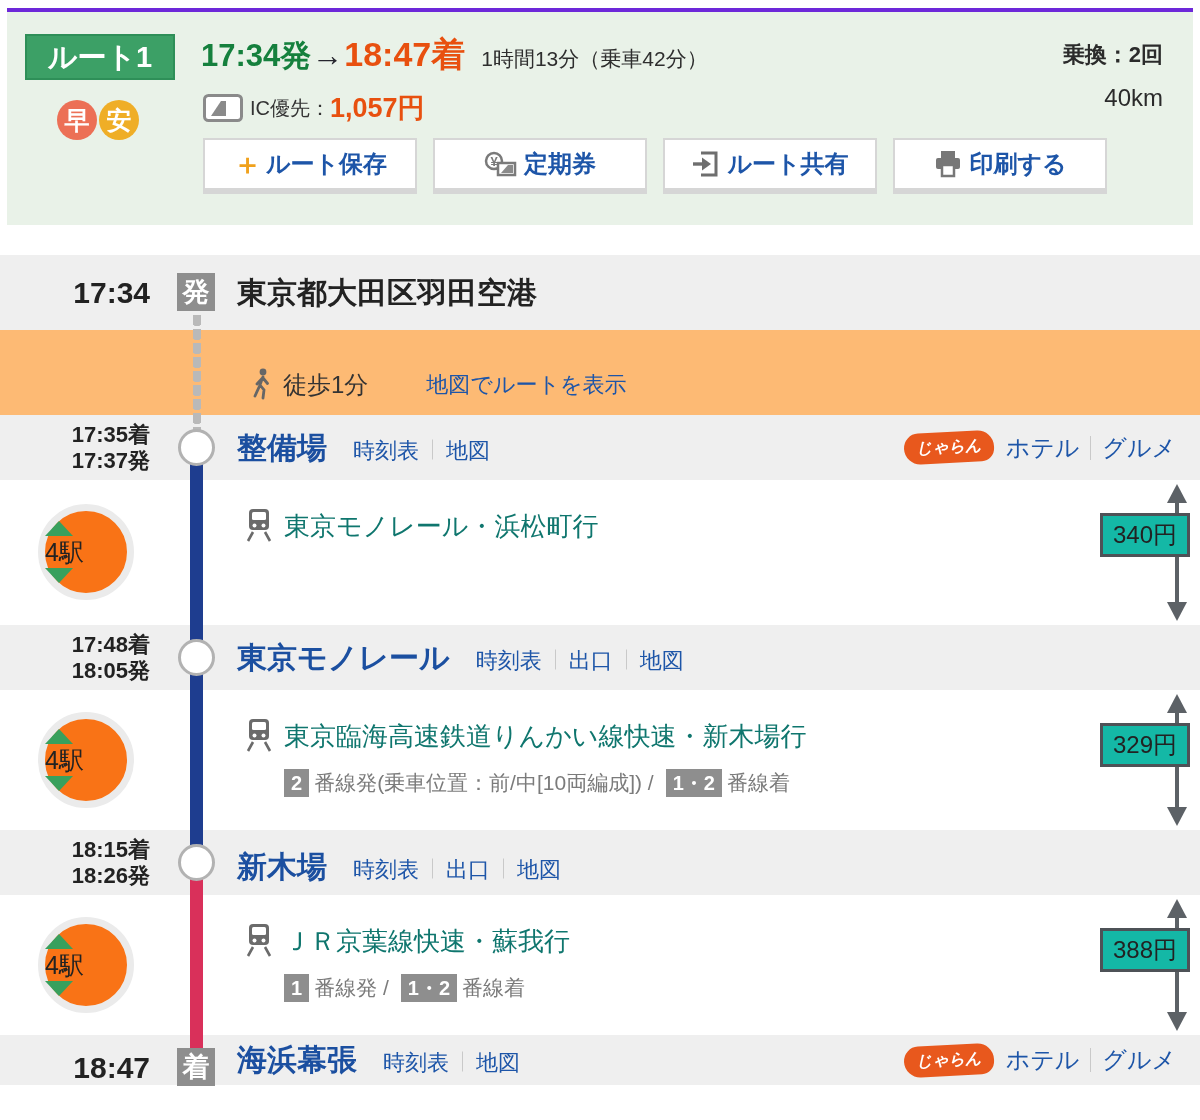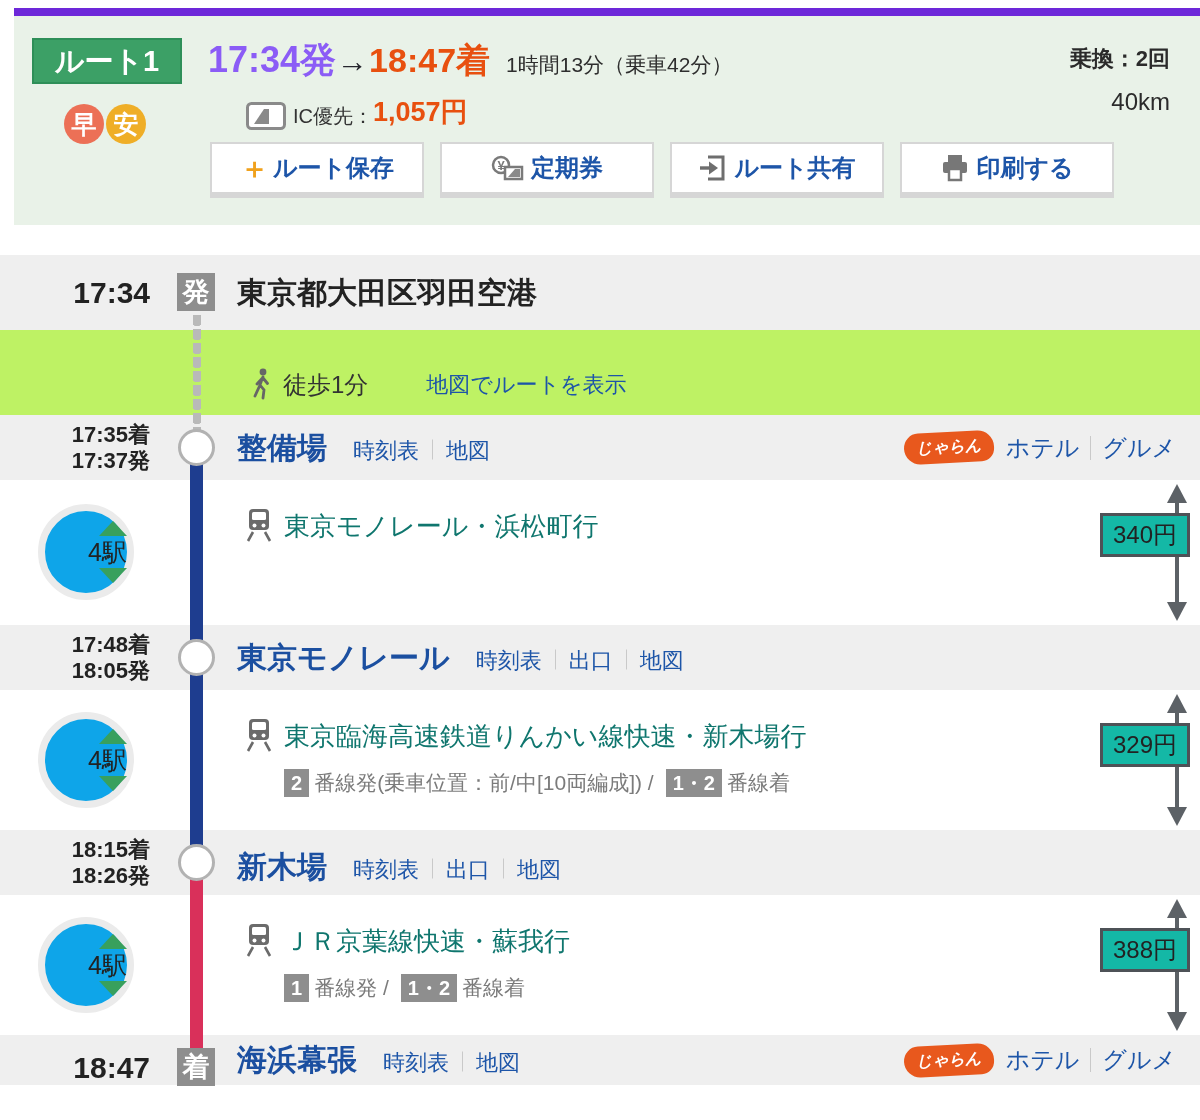--- a/index.html
+++ b/index.html
@@ -3,59 +3,59 @@
 <meta charset="utf-8">
 <style>
   html,body{margin:0;padding:0;}
   body{
     width:1200px;height:1120px;position:relative;background:#fff;
     font-family:"Liberation Sans","DejaVu Sans",sans-serif;
     overflow:hidden;color:#222;
   }
   
   .header-panel{
-    position:absolute;left:14px;top:8px;width:1186px;height:217px;
-    background:#e9f2e8;border-top:8px solid #6d28d9;box-sizing:border-box;
+    position:absolute;left:7px;top:8px;width:1186px;height:217px;
+    background:#e9f2e8;border-top:4px solid #6d28d9;box-sizing:border-box;
   }
   .route-badge{
     position:absolute;left:18px;top:22px;width:150px;height:46px;
     background:#3ca066;border:2px solid #2e8f58;box-sizing:border-box;
     color:#fff;font-size:29px;font-weight:bold;text-align:center;line-height:42px;
   }
   .tag-circle{
     position:absolute;width:40px;height:40px;border-radius:50%;
     color:#fff;font-size:25px;font-weight:bold;text-align:center;line-height:40px;
   }
   .tag-fast{left:50px;top:88px;background:#ec7056;}
   .tag-cheap{left:92px;top:88px;background:#efae27;}
   .head-times{position:absolute;left:194px;top:20px;white-space:nowrap;}
-  .depart{font-size:36px;font-weight:bold;color:#8b5cf6;}
+  .depart{font-size:31px;font-weight:bold;color:#15803d;}
   .head-arrow{font-size:31px;font-weight:bold;color:#25252d;margin:0 1px;}
   .arrive{font-size:34px;font-weight:bold;color:#e8500f;}
   .duration{font-size:21px;color:#2e2e2e;margin-left:16px;}
-  .ic-line{position:absolute;left:196px;top:78px;display:flex;align-items:flex-end;margin-left:36px;}
+  .ic-line{position:absolute;left:196px;top:78px;display:flex;align-items:center;}
   .ic-label{font-size:20px;color:#333;margin-left:7px;}
   .ic-fare{font-size:27px;font-weight:bold;color:#e8500f;}
   .transfer{position:absolute;right:30px;top:28px;font-size:22px;font-weight:bold;color:#2b2b2b;text-align:right;}
   .distance{position:absolute;right:30px;top:72px;font-size:24px;color:#2b2b2b;}
   .buttons{position:absolute;left:196px;top:126px;display:flex;gap:16px;}
   .btn{
     width:210px;height:48px;background:#fff;
     border:2px solid #d6d6d6;border-bottom:6px solid #d6d6d6;box-sizing:content-box;
     display:flex;align-items:center;justify-content:center;
     font-size:24px;font-weight:bold;color:#1d55a8;cursor:pointer;
   }
   .btn svg{margin-right:6px;}
   .plus-glyph{color:#f0a11c;font-size:29px;font-weight:bold;margin-right:4px;line-height:1;}
   
   .route{position:absolute;left:0;top:255px;width:1200px;height:845px;}
   .row{position:absolute;left:0;width:1200px;}
   .gray{background:#efefef;}
   #row-origin{top:0;height:75px;}
-  #row-walk{top:75px;height:109px;background:#bef264;text-align:right;}
+  #row-walk{top:75px;height:109px;background:#fdba74;text-align:right;}
   #row-st1{top:160px;height:65px;}
   #row-seg1{top:225px;height:145px;background:#fff;}
   #row-st2{top:370px;height:65px;}
   #row-seg2{top:435px;height:140px;background:#fff;}
   #row-st3{top:575px;height:74px;}
   #row-seg3{top:640px;height:140px;background:#fff;}
   #row-dest{top:780px;height:50px;}
   
   .tl-dots{
     position:absolute;left:193px;top:60px;width:8px;height:116px;z-index:1;
@@ -94,22 +94,22 @@
   .jalan-link{font-size:24px;}
   .jalan .first{margin-left:12px;}
   .jalan .vdiv{height:24px;margin:0 11px;vertical-align:-4px;}
   
   .walk-content{position:absolute;left:250px;top:0;height:100%;display:flex;align-items:center;}
   .walk-label{font-size:24px;color:#333;margin-left:9px;}
   .walk-link{font-size:22px;margin-left:58px;font-family:Liberation Serif, serif;}
   
   .stops-circle{
     position:absolute;left:38px;width:96px;height:96px;border-radius:50%;
-    background:#0ea5e9;border:7px solid #ebebeb;box-sizing:border-box;cursor:pointer;
-    display:flex;flex-direction:column;align-items:flex-end;justify-content:center;
+    background:#f97316;border:7px solid #ebebeb;box-sizing:border-box;cursor:pointer;
+    display:flex;flex-direction:column;align-items:flex-start;justify-content:center;
   }
   #row-seg1 .stops-circle{top:24px;} #row-seg2 .stops-circle,#row-seg3 .stops-circle{top:22px;}
   .tri-up{width:0;height:0;border-left:14px solid transparent;border-right:14px solid transparent;border-bottom:15px solid #38a05d;margin-bottom:3px;}
   .tri-down{width:0;height:0;border-left:14px solid transparent;border-right:14px solid transparent;border-top:15px solid #38a05d;margin-top:3px;}
   .stops-label{font-size:25px;color:#222;line-height:26px;}
   .seg-content{position:absolute;left:244px;top:28px;}
   .line-row{display:flex;align-items:center;}
   .line-name{font-size:26px;color:#0f766e;margin-left:10px;white-space:nowrap;}
   .platform-row{margin-top:15px;margin-left:40px;font-size:21px;color:#7b7b7b;display:flex;align-items:center;white-space:nowrap;}
   .pf-badge{background:#8e8e8e;color:#fff;font-size:20px;font-weight:bold;padding:2px 7px;margin-right:5px;line-height:24px;}

